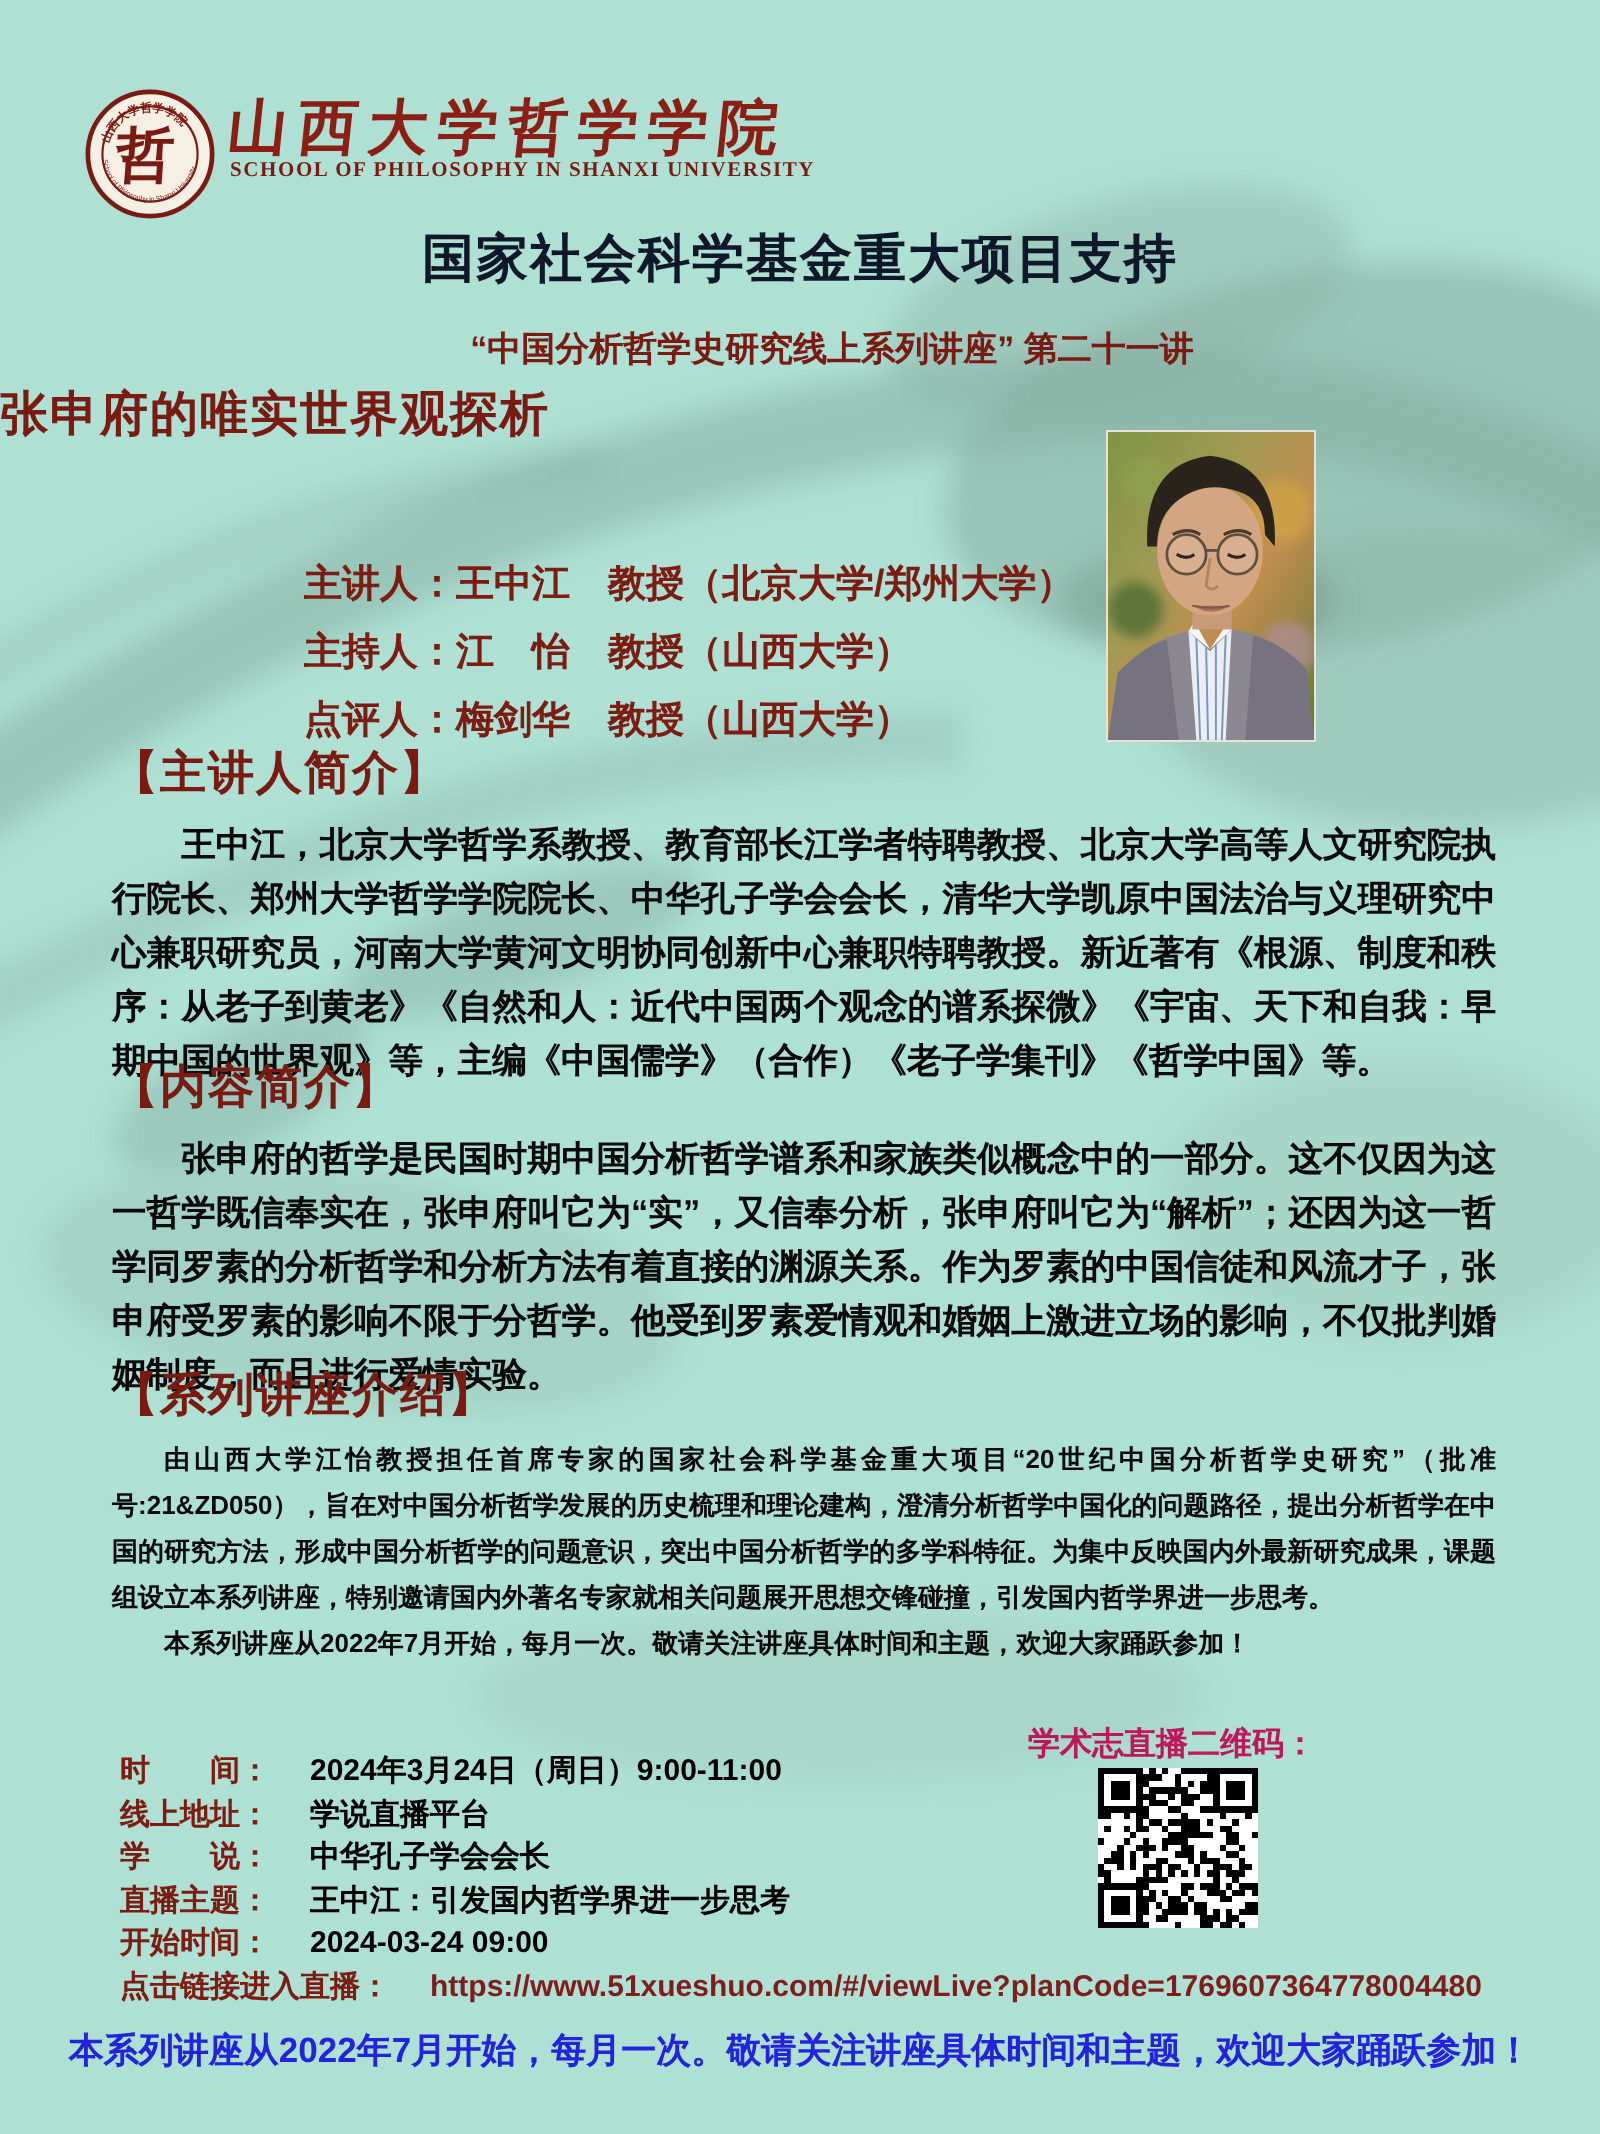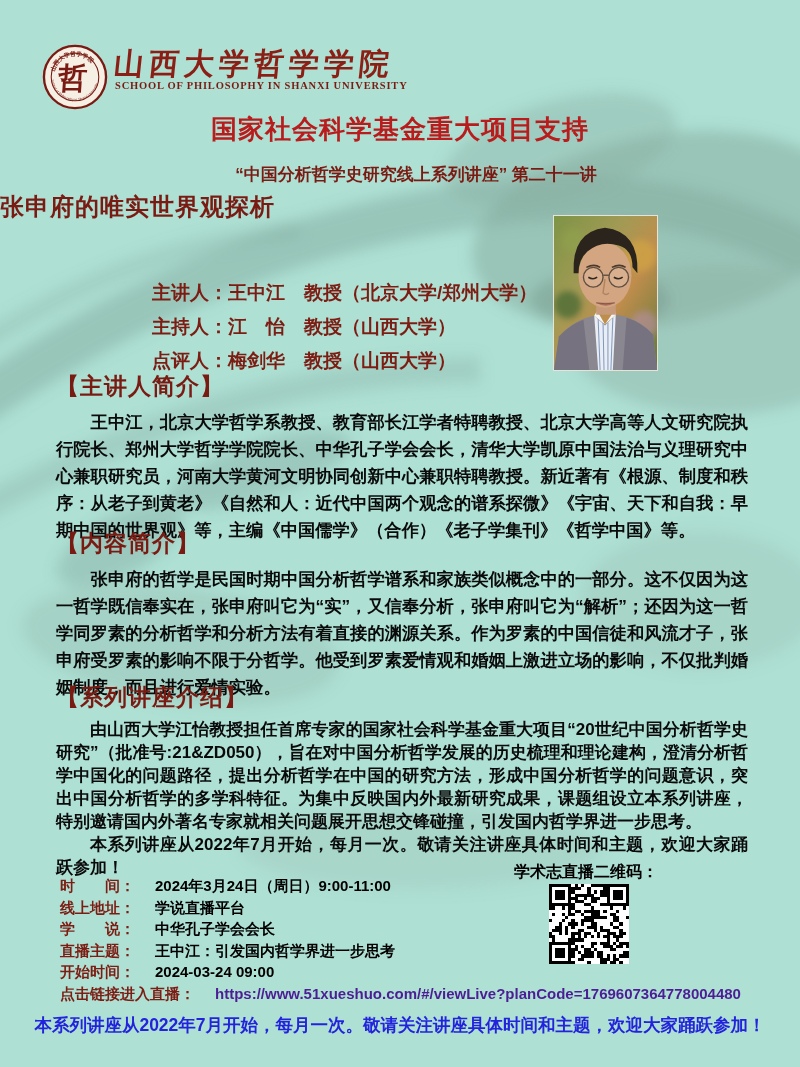--- a/index.html
+++ b/index.html
@@ -9,49 +9,49 @@
   .layer{position:absolute;z-index:1;}
 
   
   .seal{left:42px;top:44px;width:66px;height:66px;}
   .org-zh{left:114px;top:44px;font-size:30px;font-weight:900;color:#8b1f15;
           letter-spacing:5px;transform:skewX(-6deg);font-family:"Liberation Serif",serif;white-space:nowrap;}
   .org-en{left:115px;top:80px;font-size:10.5px;font-weight:700;color:#7a1b13;
           letter-spacing:0.8px;font-family:"Liberation Serif",serif;white-space:nowrap;}
 
   
-  .t1{left:0;top:112px;width:800px;text-align:center;font-size:26px;font-weight:900;color:#b91c1c;letter-spacing:1px;}
+  .t1{left:0;top:112px;width:800px;text-align:center;font-size:26px;font-weight:900;color:#0f172a;letter-spacing:1px;}
   .t2{left:16px;top:163px;width:800px;text-align:center;font-size:17px;font-weight:800;color:#7a1b13;}
   .t3{left:0;top:191px;width:800px;text-align:left;font-size:24px;font-weight:900;color:#7a1b13;letter-spacing:1px;}
 
   
   .speakers{left:152px;top:252px;margin-top:24px;}
   .speaker-row{font-size:19px;font-weight:800;color:#7c1c12;line-height:34px;white-space:nowrap;}
 
   
   .photo{left:553px;top:215px;width:105px;height:156px;border:1px solid #e8e3d8;box-sizing:border-box;}
 
   
   .section{left:56px;width:692px;}
   .sec1{top:371px;} .sec2{top:528px;} .sec3{top:682px;}
   .sec-heading{font-size:23px;font-weight:900;color:#7a1b13;letter-spacing:1px;}
   .sec-body{margin-top:7px;font-size:17.3px;line-height:27px;font-weight:700;color:#0a0a0a;
             text-align:justify;text-indent:2em;}
-  .sec3 .sec-body{font-size:17px;line-height:23px;margin-top:5px;}
+  .sec3 .sec-body{font-size:13px;line-height:23px;margin-top:5px;}
   .sec3 .sec-body + .sec-body{margin-top:0;}
 
   
   .details{left:60px;top:878px;}
   .detail-row{font-size:15px;font-weight:800;line-height:15px;margin-bottom:6.5px;white-space:nowrap;}
   .detail-label{color:#7c1c12;}
   .detail-value{color:#000;margin-left:20px;}
-  .detail-link{color:#4c1d95;text-decoration:none;}
-
-  
-  .qr-label{left:514px;top:862px;font-size:16px;font-weight:900;color:#000000;white-space:nowrap;}
+  .detail-link{color:#7f1d1d;text-decoration:none;}
+
+  
+  .qr-label{left:514px;top:862px;font-size:16px;font-weight:900;color:#be185d;white-space:nowrap;}
   .qr-box{left:549px;top:884px;width:80px;height:80px;background:#ffffff;padding:0;}
 
   
   .footer-note{left:0;top:1013px;width:800px;text-align:center;font-size:17.5px;font-weight:900;color:#2323dd;}
 </style>
 </head>
 <body>
 
 <div class="poster">
 

